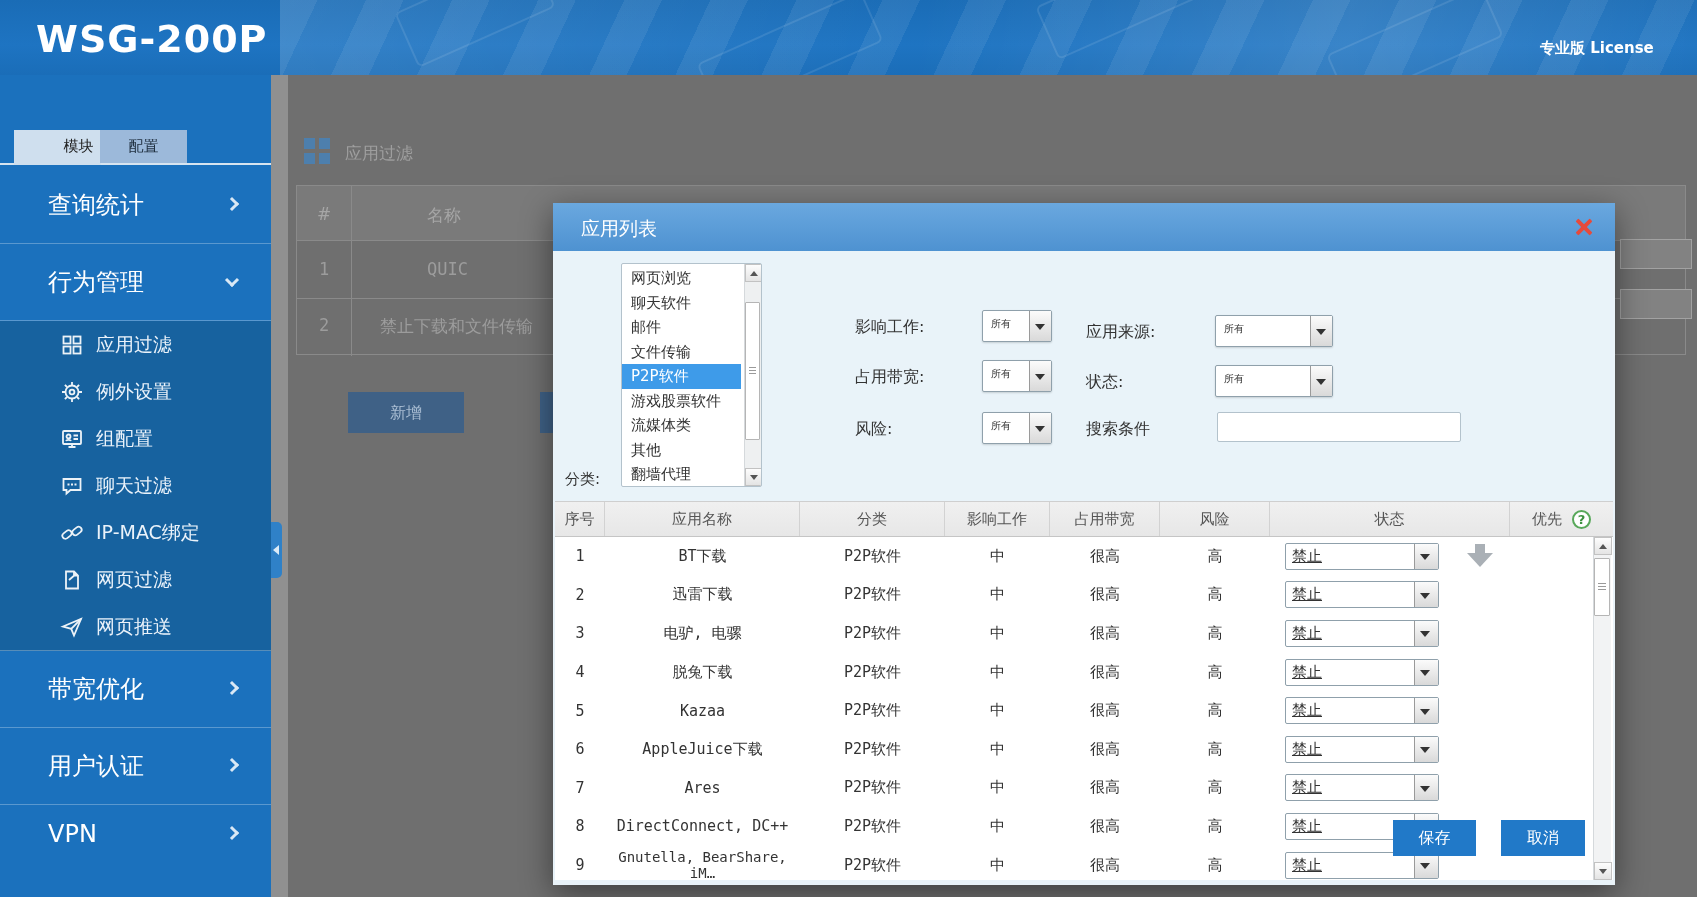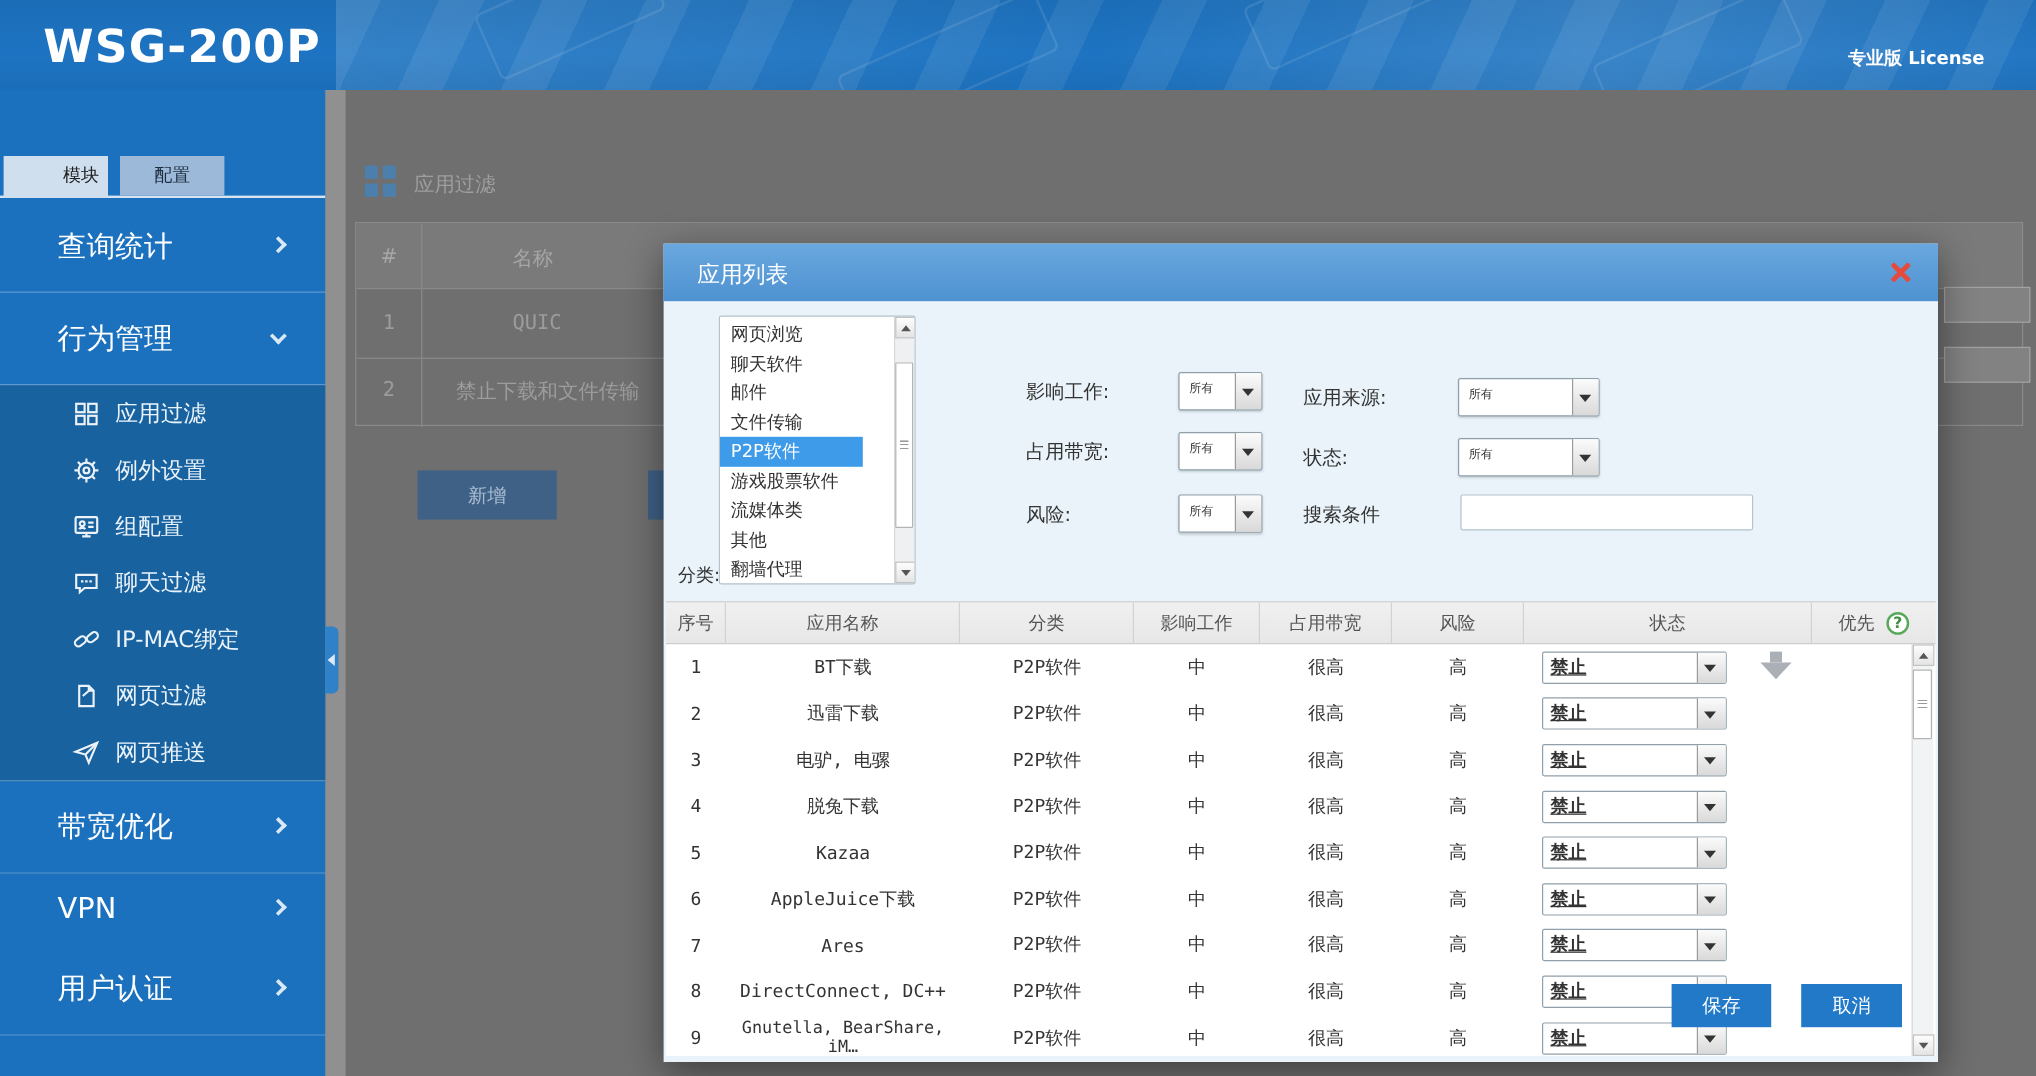--- a/index.html
+++ b/index.html
@@ -16,21 +16,21 @@
       linear-gradient(100deg, rgba(255,255,255,0.10) 0%, rgba(255,255,255,0) 45%, rgba(255,255,255,0.12) 75%, rgba(255,255,255,0.02) 100%); }
   .hdr .key { position:absolute; border:2px solid rgba(255,255,255,0.10); border-radius:6px; transform:rotate(-24deg); }
   .logo { position:absolute; left:36px; top:17px; color:#fff; font-size:38px; font-weight:bold; letter-spacing:1px; }
   .license { position:absolute; left:1540px; top:39px; color:#fff; font-size:15px; font-weight:bold; }
 
   
   .sidebar { position:absolute; left:0; top:75px; width:271px; height:822px; background:#1b71bd; }
   .tabs { position:absolute; left:0; top:55px; width:271px; height:35px; border-bottom:2px solid #d7e4f0; }
   .tab { position:absolute; top:0; width:87px; height:33px; text-align:center; line-height:33px;
     font-size:15px; color:#1e2e3e; background:#9cb9da; cursor:pointer; }
-  .tab.t0 { left:3px;padding-left:42px; }  .tab.t1 { left:100px; }
+  .tab.t0 { left:14px;padding-left:42px; }  .tab.t1 { left:100px; }
   .tab.active { background:#cfdfee; color:#222; height:35px; }
   .menu { position:absolute; left:0; top:92px; width:271px; }
   .mi { position:relative; height:77px; border-bottom:1px solid rgba(255,255,255,0.28); cursor:pointer; }
   .mi .lbl { position:absolute; left:48px; top:50%; transform:translateY(-50%);
     color:#fff; font-size:24px; font-weight:400; }
   .chev { position:absolute; right:34px; top:50%; width:10px; height:10px;
     border-right:3px solid #d9e8f5; border-bottom:3px solid #d9e8f5; }
   .chev.r { transform:translateY(-60%) rotate(-45deg); }
   .chev.d { transform:translateY(-70%) rotate(45deg); }
   .submenu { background:#17629f; border-bottom:1px solid rgba(255,255,255,0.28); }
@@ -67,21 +67,21 @@
   .modal { position:absolute; left:553px; top:203px; width:1062px; height:682px;
     background:#e9f3f9; box-shadow:0 8px 30px rgba(0,0,0,0.45); z-index:10; }
   .mtitle { position:absolute; left:0; top:0; width:100%; height:48px;
     background:linear-gradient(180deg,#6aa8df,#4e92d1); }
   .mtitle .txt { position:absolute; left:28px; top:13px; color:#fff; font-size:19px; font-weight:normal; }
   .mclose { position:absolute; right:22px; top:14px; width:20px; height:20px; cursor:pointer; }
   .mclose i { position:absolute; left:9px; top:0; width:4px; height:20px; background:#e64a3c; border-radius:1px; }
   .mclose i.a { transform:rotate(45deg); } .mclose i.b { transform:rotate(-45deg); }
 
   
-  .listbox { position:absolute; left:46px; top:60px; width:164px; height:224px;
+  .listbox { position:absolute; left:68px; top:60px; width:141px; height:224px;
     background:#fff; border:1px solid #b3c2cc; border-radius:2px; overflow:hidden; }
   .lbitems { position:absolute; left:0; top:2px; width:119px; }
   .lbitem { height:24.5px; line-height:24.5px; padding-left:9px; font-size:15px; color:#333; white-space:nowrap; cursor:pointer; }
   .lbitem.sel { background:#3e9be9; color:#fff; }
   .lbsb { position:absolute; right:0; top:0; width:17px; height:100%; background:#eef0f1; border-left:1px solid #d5d9dc; }
   .sbtn { position:absolute; left:0; width:17px; height:18px; background:linear-gradient(180deg,#fdfdfd,#e4e4e4); border:1px solid #c2c2c2; }
   .sbtn.up::after, .sbtn.dn::after { content:""; position:absolute; left:4px; }
   .sbtn.up::after { top:6px; border-left:4px solid transparent; border-right:4px solid transparent; border-bottom:5px solid #555; }
   .sbtn.dn::after { top:6px; border-left:4px solid transparent; border-right:4px solid transparent; border-top:5px solid #555; }
   .sthumb { position:absolute; left:0; width:15px; background:#fff; border:1px solid #b5b5b5; border-radius:1px; }
@@ -108,21 +108,21 @@
   .hcell { height:100%; border-right:1px solid #d2d2d2; color:#555; font-size:15px;
     display:flex; align-items:center; justify-content:center; }
   .hcell:last-child { border-right:none; }
   .qicon { display:inline-block; width:19px; height:19px; margin-left:10px; border:2px solid #58a85a;
     border-radius:50%; color:#3d9140; font-size:13px; font-weight:bold; text-align:center; line-height:16px;
     background:#fff; cursor:pointer; }
   .tbody { position:absolute; left:2px; top:334px; width:1058px; height:343px; background:#fff; overflow:hidden; }
   .trow { display:flex; height:38.6px; align-items:center; }
   .c { font-size:15px; color:#333; text-align:center; }
   .c.mono { font-family:"DejaVu Sans Mono","Liberation Mono",monospace; }
-  .cstat { display:flex; align-items:flex-start;font-weight:bold; }
+  .cstat { display:flex; align-items:center; }
   .ssel { position:relative; margin-left:15px; width:154px; height:27px; background:#fff;
     border:1px solid #8fa0ab; border-radius:2px; cursor:pointer; }
   .ssel .val { position:absolute; left:6px; top:3px; font-size:15px; color:#333; text-decoration:underline; }
   .ssel .selbtn { width:24px; }
   .pri-arrow { position:relative; margin-left:28px; width:26px; height:24px; }
   .pri-arrow .stem { position:absolute; left:8px; top:0; width:10px; height:9px; background:#aab0b6; }
   .pri-arrow .head { position:absolute; left:0; top:9px; width:0; height:0;
     border-left:13px solid transparent; border-right:13px solid transparent; border-top:14px solid #aab0b6; }
   .atsb { position:absolute; left:1040px; top:334px; width:18px; height:343px; background:#f2f3f4; border-left:1px solid #d5d9dc; }
 
@@ -233,26 +233,26 @@
           <path d="M3 11.5L21 4l-7 16.5-2.8-6.7L3 11.5z"></path>
             <path d="M21 4L11.2 13.8"></path>
           </svg>
         <span class="slbl">网页推送</span>
       </div>
     </div>
     <div class="mi">
       <span class="lbl">带宽优化</span>
       <span class="chev r"></span>
     </div>
+    <div class="mi">
+      <span class="lbl">用户认证</span>
+      <span class="chev r"></span>
+    </div>
     <div class="mi" style="height:58px;border-bottom:none;">
       <span class="lbl">VPN</span>
-      <span class="chev r"></span>
-    </div>
-    <div class="mi">
-      <span class="lbl">用户认证</span>
       <span class="chev r"></span>
     </div>
   </div>
 </div>
 
 <div class="handle"></div>
 
 <div class="modal">
   <div class="mtitle">
     <span class="txt">应用列表</span>

